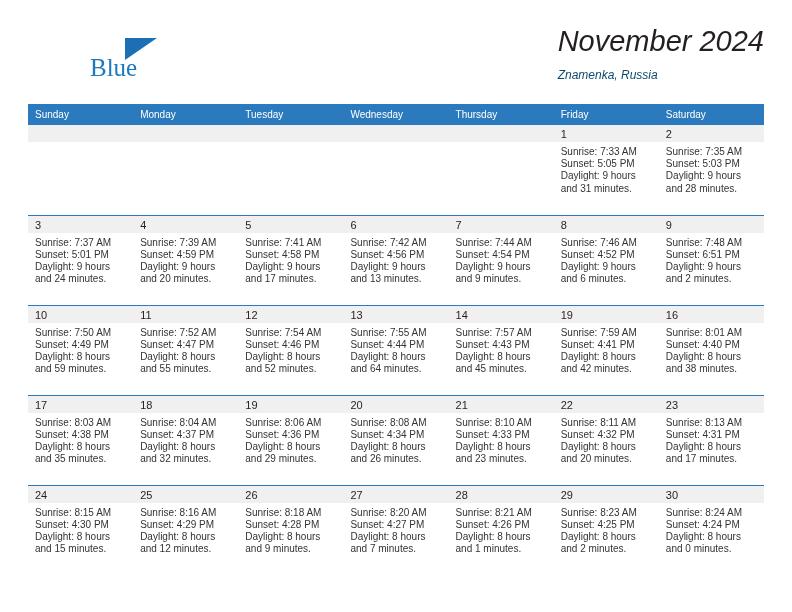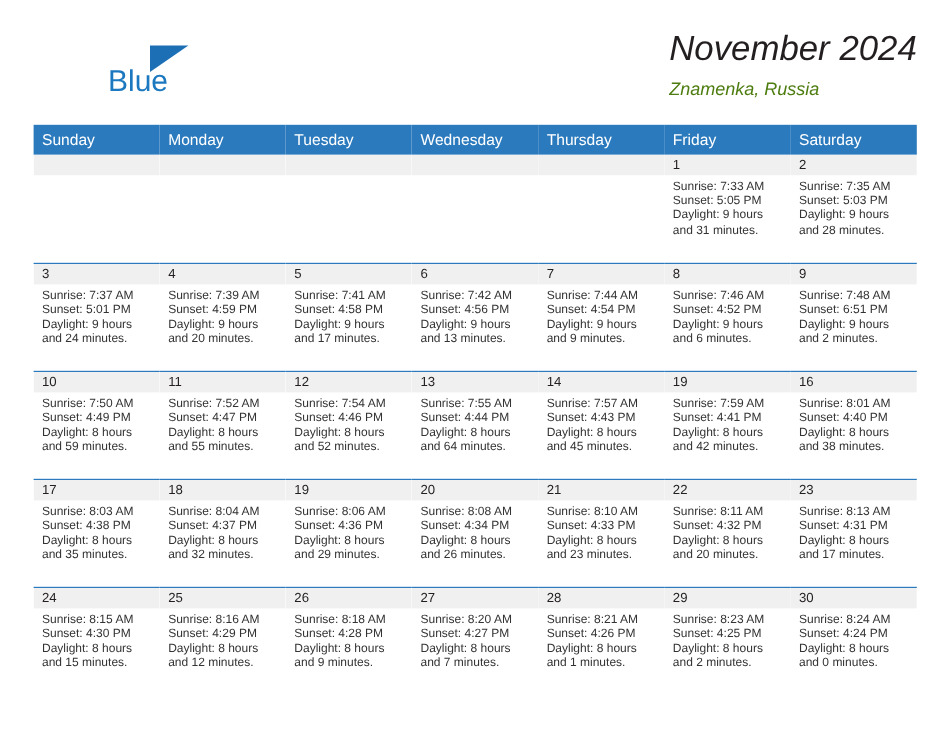--- a/index.html
+++ b/index.html
@@ -41,53 +41,53 @@
     left: 97px; top: 8px;
     width: 0; height: 0;
     border-left: 32px solid #1c6fb5;
     border-bottom: 22px solid transparent;
   }
   .logo-blue {
     position: absolute;
     left: 62px; top: 24px;
     font-size: 25px;
     color: #1c79c0;
-    font-family: Liberation Sans, sans-serif;
+    font-family: Liberation Serif, serif;
   }
   .title-block {
     position: absolute;
     right: 0; top: 0;
     font-style: italic;
   }
   .cal-title {
     font-size: 29px;
     color: #231f20;
     line-height: 34px;
     white-space: nowrap;
   }
   .cal-subtitle {
-    font-size: 15px;
-    color: #4d7c0f;
+    font-size: 12px;
+    color: #0c4a6e;
     line-height: 22px;
     margin-top: 6px;
     white-space: nowrap;
   }
 
   
   .calendar {
     position: absolute;
     left: 28px; top: 104px;
     width: 736px;
     border-collapse: collapse;
     table-layout: fixed;
   }
   .calendar th {
     background: #2b7abd;
     color: #ffffff;
-    font-size: 13px;
+    font-size: 10px;
     font-weight: normal;
     text-align: left;
     padding: 5px 0 5px 7px;
     height: 21px;
     border: none;
   }
   .calendar td {
     vertical-align: top;
     padding: 0;
     border: none;

